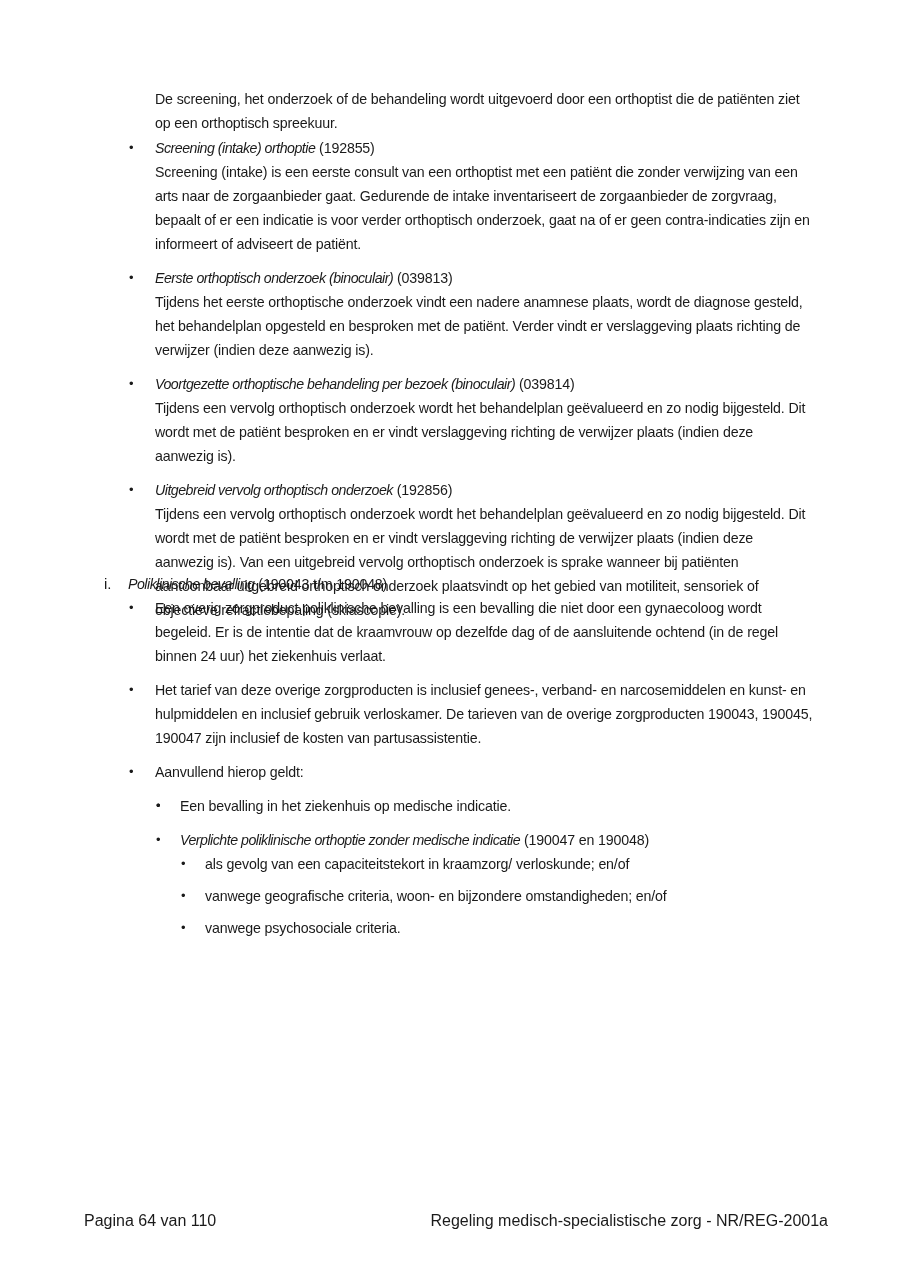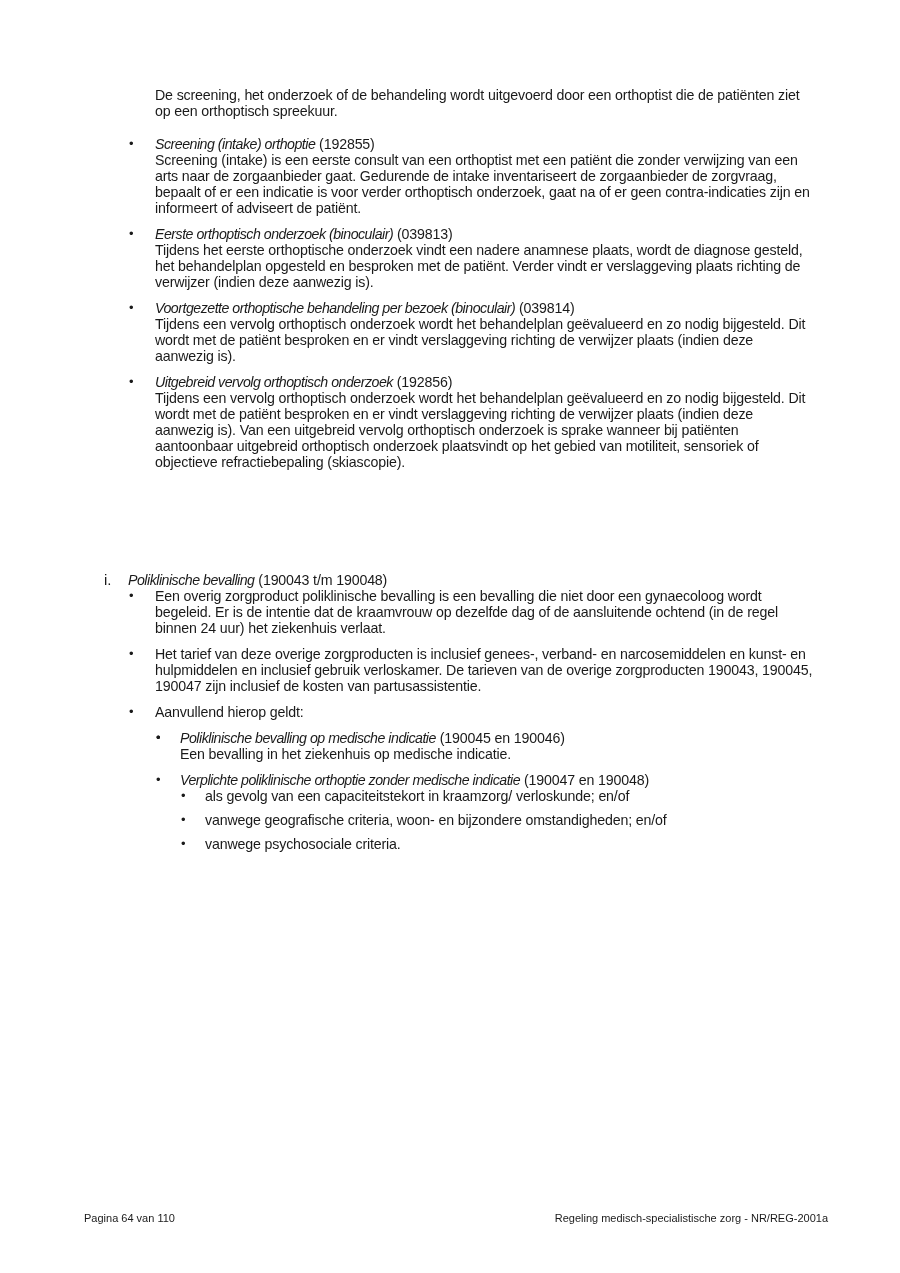--- a/index.html
+++ b/index.html
@@ -2,27 +2,27 @@
 <html><head>
 <meta charset="utf-8">
 <style>
   html, body { margin: 0; padding: 0; background: #ffffff; }
   body {
     width: 900px; height: 1273px; position: relative; overflow: hidden;
     font-family: "Liberation Sans", "DejaVu Sans", sans-serif;
     color: #1a1a1a;
   }
   .page { position: absolute; left: 0; top: 0; width: 900px; height: 1273px; }
-  .txt { font-size: 14.2px; line-height: 16px; letter-spacing: -0.15px; }
+  .txt { font-size: 14.2px; line-height: 24px; letter-spacing: -0.15px; }
   .block { position: absolute; }
   .para { margin: 0; }
   .item { position: relative; }
   .bullet { position: absolute; font-size: 13px; }
   em { letter-spacing: -0.5px; }
-  .footer { position: absolute; top: 1212px; font-size: 11px; color: #1a1a1a; }
+  .footer { position: absolute; top: 1212px; font-size: 16px; color: #1a1a1a; }
 </style>
 </head>
 <body>
 
 <div class="page">
 
   <p class="block txt para" style="left:155px; top:87px; width:660px;">De screening, het onderzoek of de behandeling wordt uitgevoerd door een orthoptist die de patiënten ziet op een orthoptisch spreekuur.</p>
 
   <div class="block txt" style="left:155px; top:136px; width:660px;">
 
@@ -69,21 +69,20 @@
       <div class="item">
         <span class="bullet" style="left:-26px;">•</span>
         <div>Aanvullend hierop geldt:</div>
 
         <div style="padding-left:25px;">
           <div class="item" style="margin-bottom:10px;">
             <span class="bullet" style="left:-24px;">•</span>
           </div>
           <div class="item" style="margin-bottom:10px;">
             <span class="bullet" style="left:-24px;">•</span>
-            <div><em>Poliklinische bevalling op medische indicatie</em> <span>(190045 en 190046)</span></div>
             <div>Een bevalling in het ziekenhuis op medische indicatie.</div>
           </div>
           <div class="item">
             <span class="bullet" style="left:-24px;">•</span>
             <div><em>Verplichte poliklinische orthoptie zonder medische indicatie</em> <span>(190047 en 190048)</span></div>
 
             <div style="padding-left:25px;">
               <div class="item" style="margin-bottom:8px;">
                 <span class="bullet" style="left:-24px;">•</span>
                 <div>als gevolg van een capaciteitstekort in kraamzorg/ verloskunde; en/of</div>

